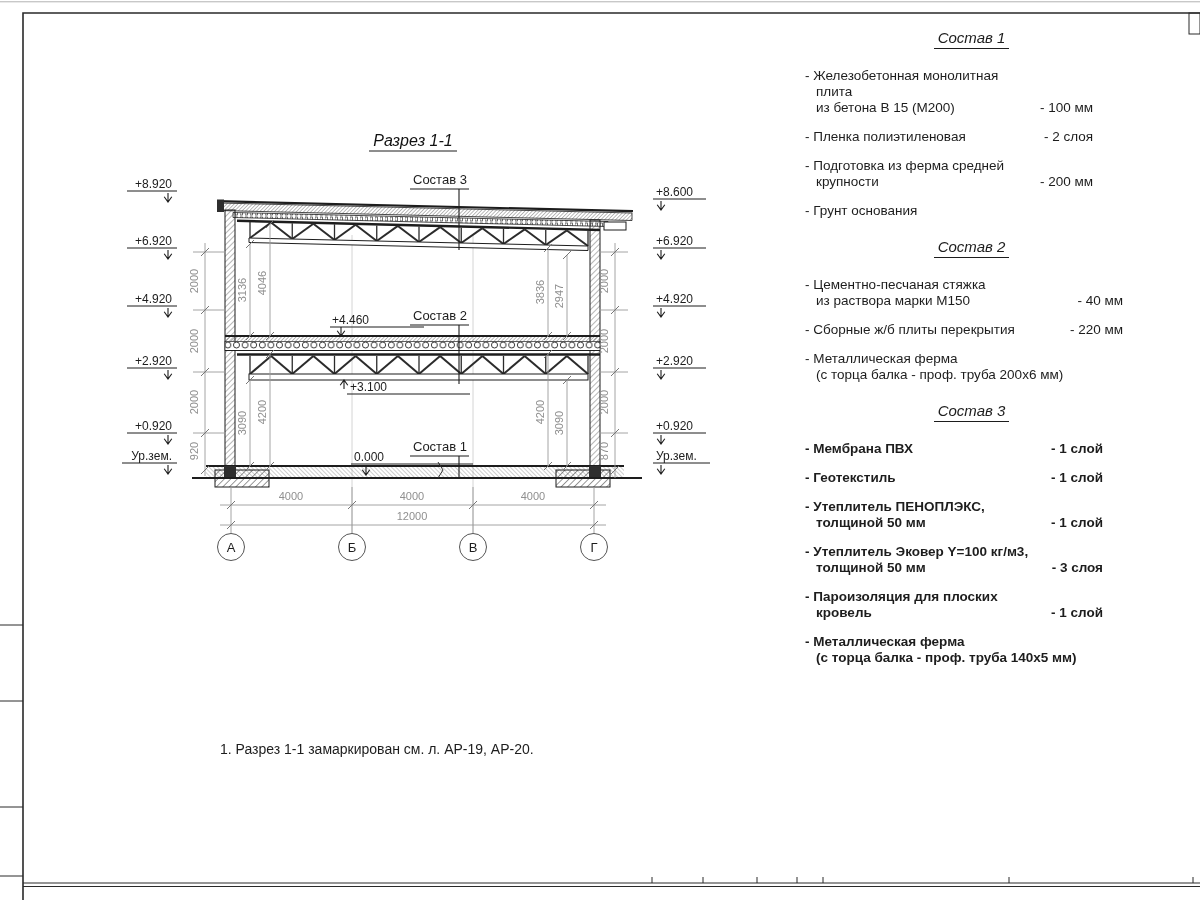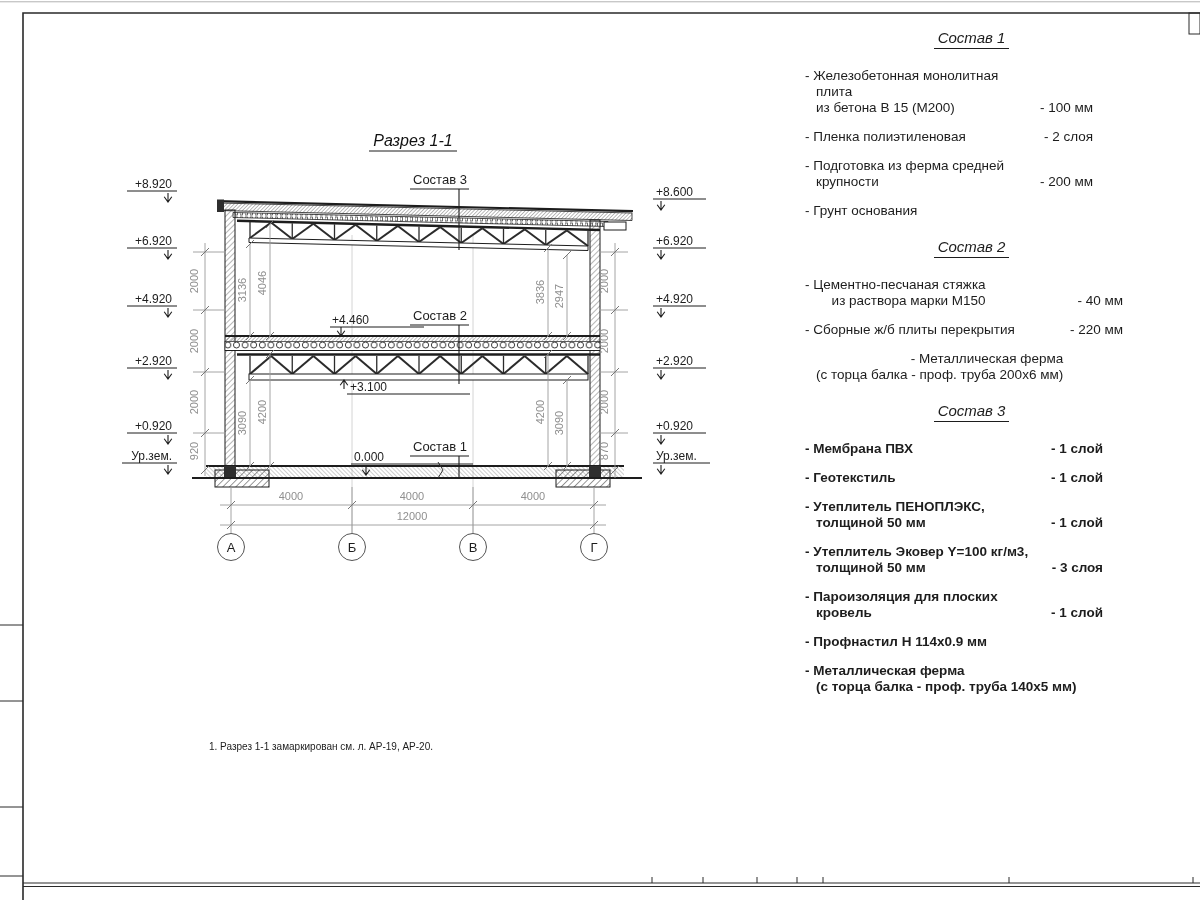--- a/index.html
+++ b/index.html
@@ -28,27 +28,27 @@
 
   
   .comp-panel{position:absolute;left:793px;top:30px;width:345px;font-size:13.5px;line-height:16px;}
   .comp-section{padding-left:12px;}
   .comp-section.c2{margin-top:20px;}
   .comp-section.c3{margin-top:20px;}
   .comp-title-row{text-align:center;margin:0 0 21px 0;}
   .comp-title{font-style:italic;font-size:15px;border-bottom:1px solid #1d1d1d;padding:0 4px 2px 4px;}
   .comp-item{display:flex;justify-content:space-between;align-items:flex-end;margin-bottom:13px;}
   .c1 .comp-item{width:288px;gap:20px;}
-  .c2 .comp-item{width:318px;text-align:right;}
+  .c2 .comp-item{width:318px;}
   .c3 .comp-item{width:298px;font-weight:bold;}
   .comp-name{padding-left:11px;}
   .comp-name .l1{text-indent:-11px;}
   .comp-value{white-space:nowrap;padding-left:8px;}
 
-  .note{position:absolute;left:209px;top:741px;font-size:10px;}
+  .note{position:absolute;left:220px;top:741px;font-size:14px;}
 </style>
 </head>
 <body>
 
 <div class="page">
 
 <svg width="1200" height="900" viewBox="0 0 1200 900">
   <defs>
     <pattern id="hatchWall" width="4" height="4" patternUnits="userSpaceOnUse" patternTransform="rotate(45)">
       <line x1="0" y1="0" x2="0" y2="4" stroke="#4a4a4a" stroke-width="0.8"></line>
@@ -428,26 +428,20 @@
       <div class="comp-value">- 3 слоя</div>
     </div>
     <div class="comp-item">
       <div class="comp-name">
         <div class="l1">- Пароизоляция для плоских кровель</div>
       </div>
       <div class="comp-value">- 1 слой</div>
     </div>
     <div class="comp-item">
       <div class="comp-name">
-        <div class="l1">- Профнастил Н 114х0.9 мм</div>
-      </div>
-      <div class="comp-value"></div>
-    </div>
-    <div class="comp-item">
-      <div class="comp-name">
         <div class="l1">- Металлическая ферма</div>
         <div class="l2">(с торца балка - проф. труба 140х5 мм)</div>
       </div>
       <div class="comp-value"></div>
     </div>
   </section>
 </div>
 
 <div class="note">1. Разрез 1-1 замаркирован см. л. АР-19, АР-20.</div>
 

